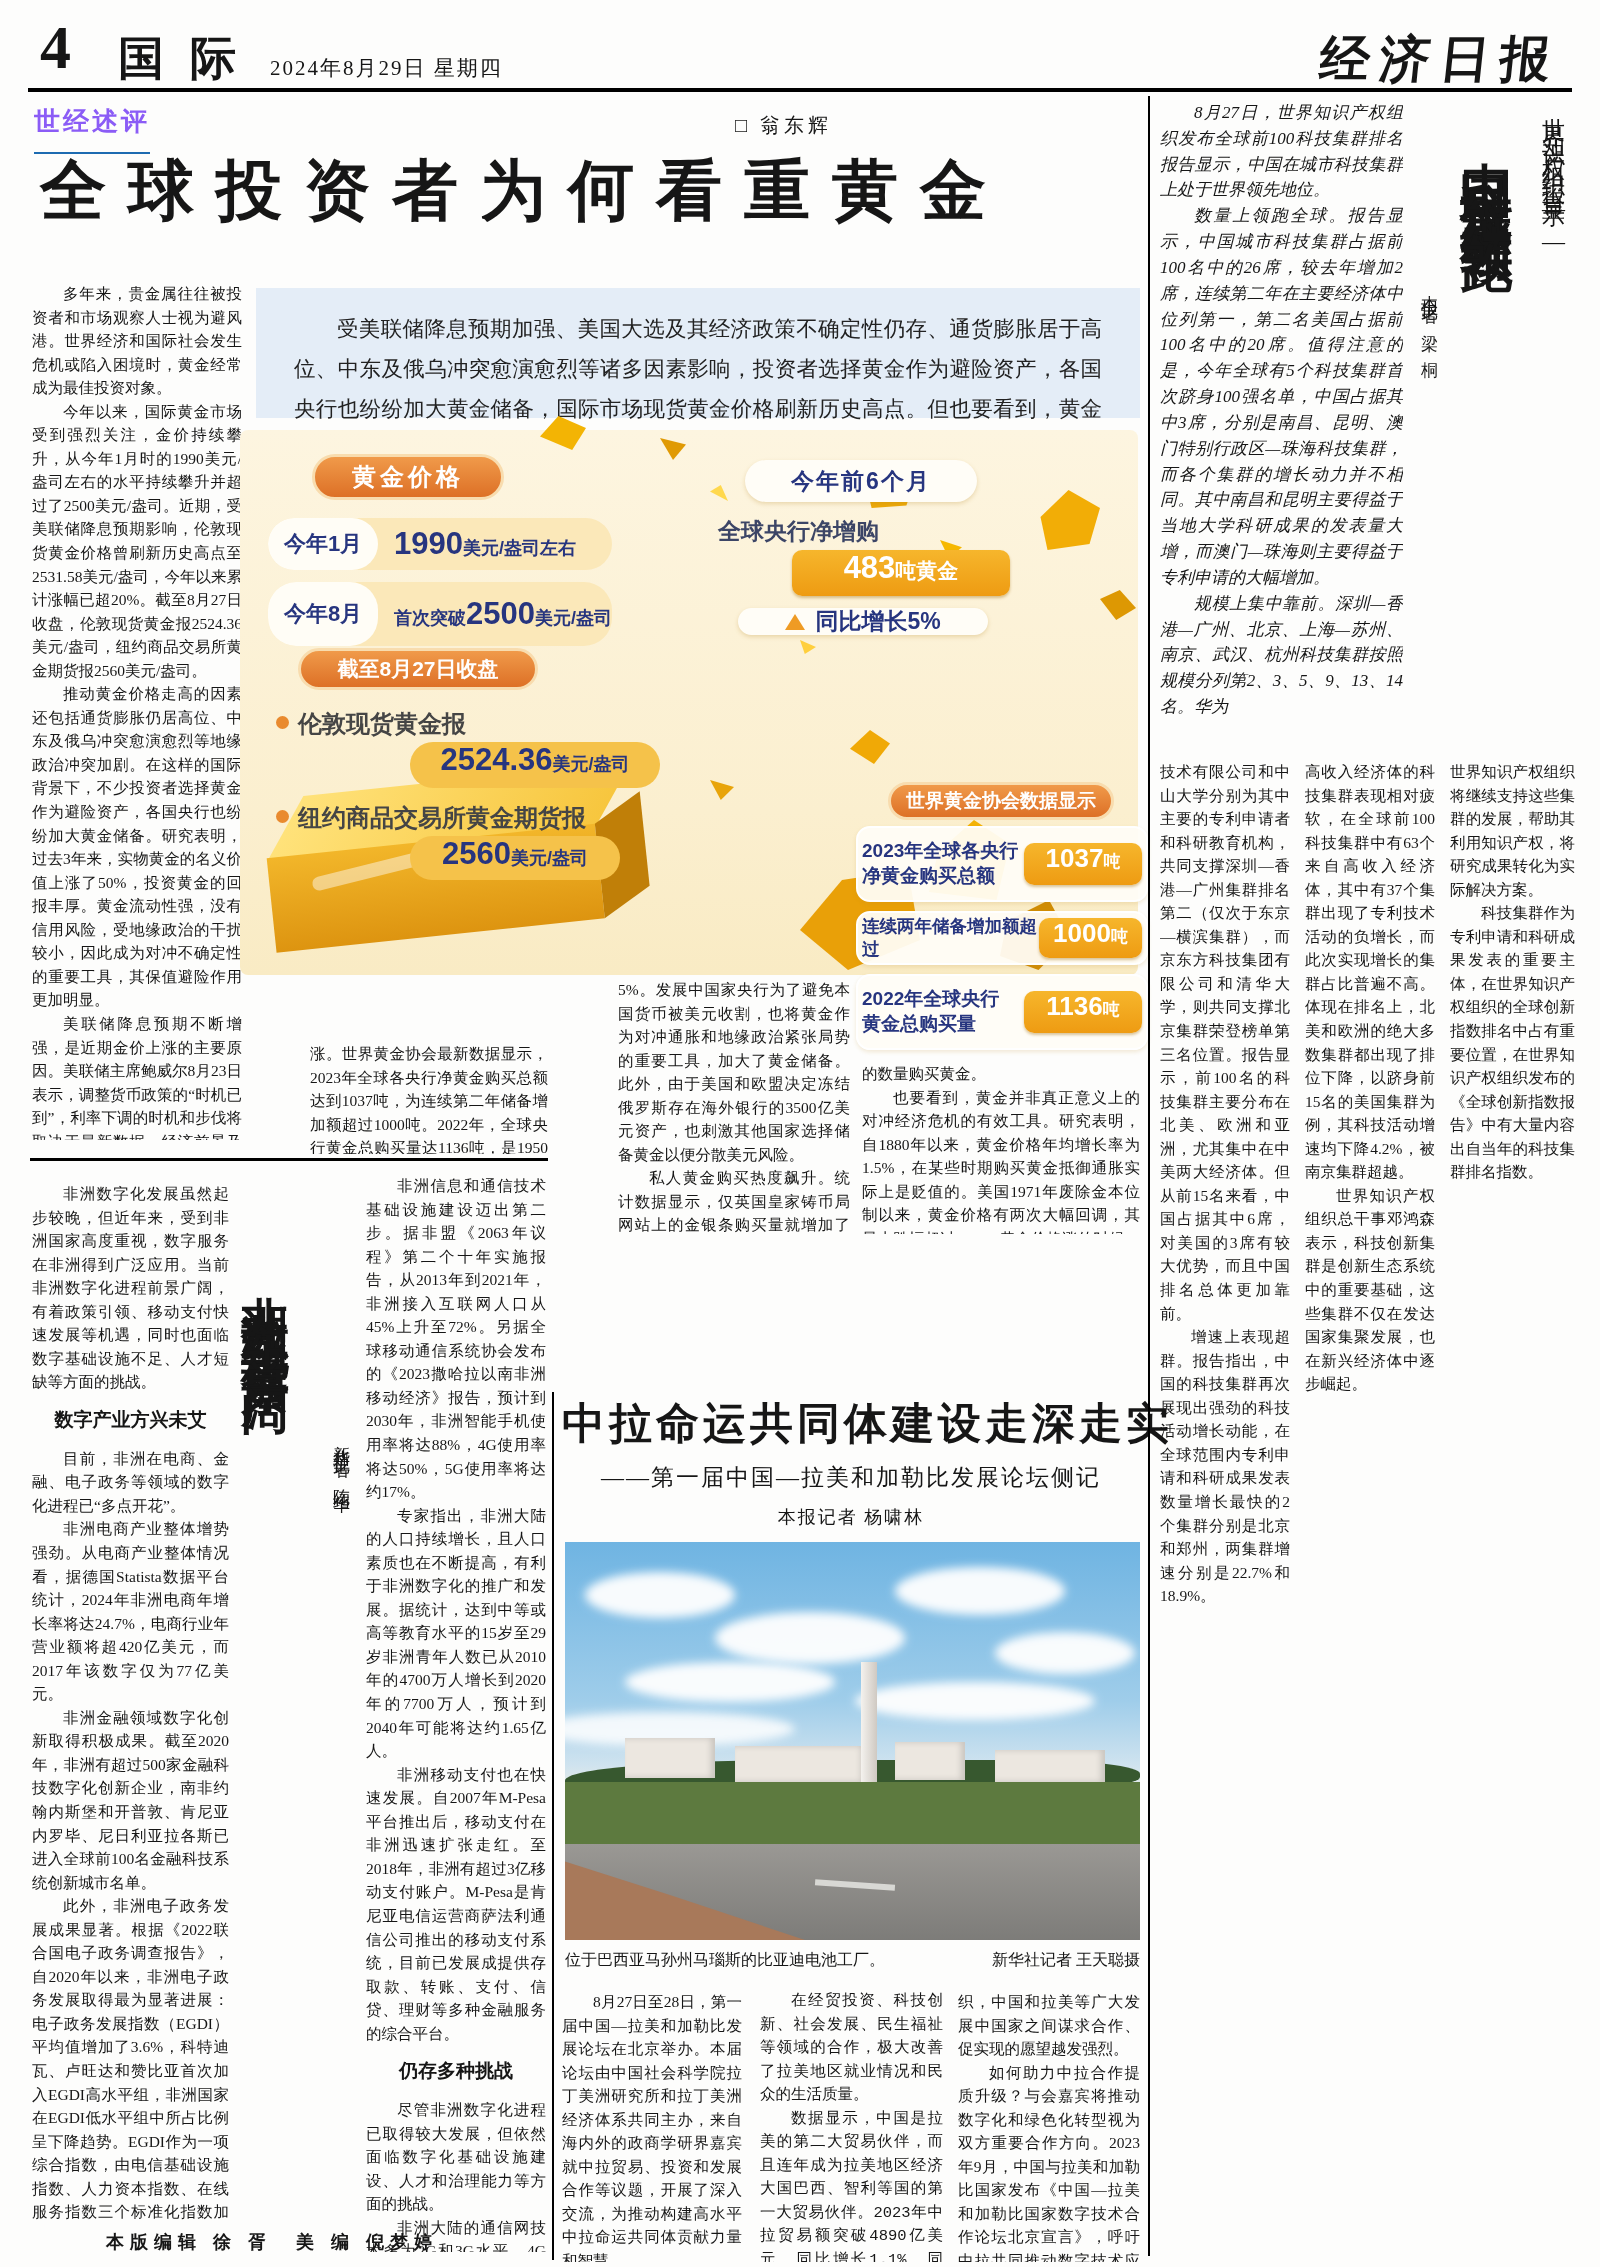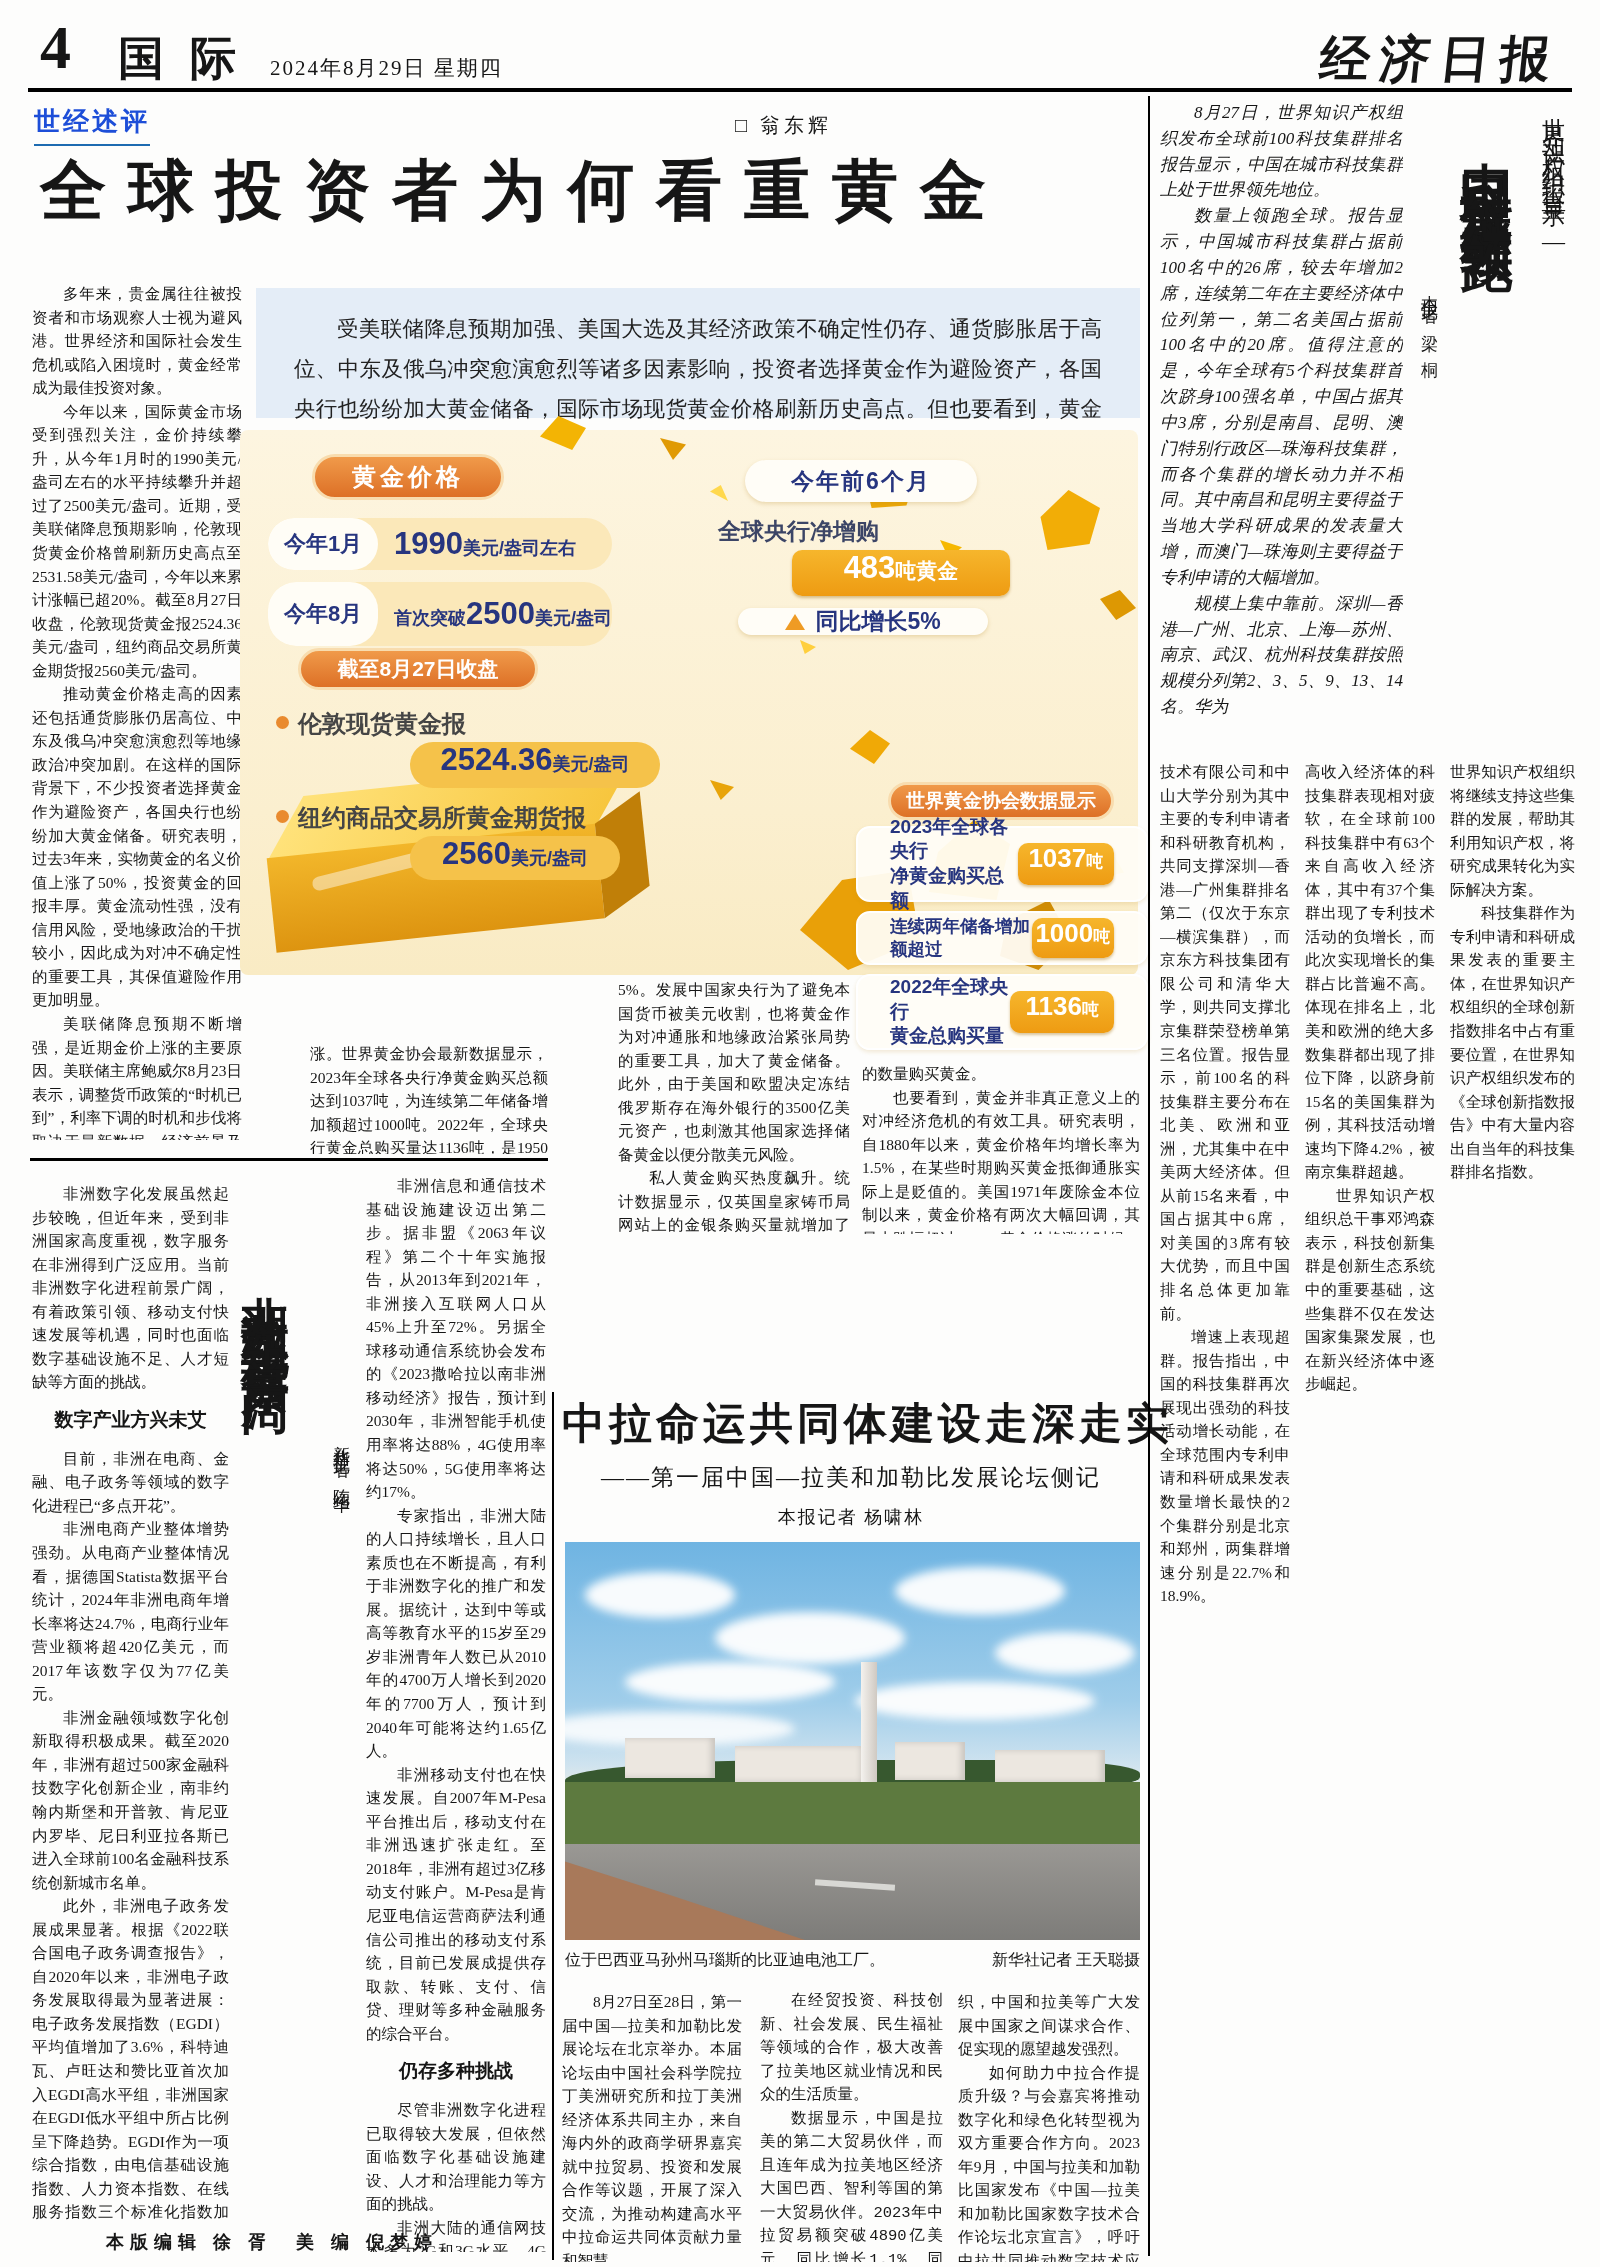--- a/index.html
+++ b/index.html
@@ -7,22 +7,22 @@
         font-family:"Liberation Serif",serif;color:#161616;overflow:hidden;}
   .abs{position:absolute;}
   
   .pageno{font-size:62px;font-weight:bold;font-family:"Liberation Serif",serif;}
   .section-title{font-size:46px;font-weight:bold;letter-spacing:26px;font-family:"Liberation Sans",sans-serif;}
   .date{font-size:21px;letter-spacing:2px;}
   .masthead{font-size:50px;font-weight:bold;font-family:"DejaVu Serif",serif;
             transform:skewX(-6deg);letter-spacing:10px;}
   .head-rule{border-top:4px solid #000;}
   
-  .kicker{font-size:26px;font-weight:bold;color:#1d4ed8;border-bottom:2px solid #1d6bb1;
-          padding-bottom:5px;font-family:"Liberation Sans",sans-serif;letter-spacing:3px;}
+  .kicker{font-size:26px;font-weight:bold;color:#8b5cf6;border-bottom:2px solid #1d6bb1;
+          padding-bottom:13px;font-family:"Liberation Sans",sans-serif;letter-spacing:3px;}
   .author{font-size:20px;letter-spacing:4px;}
   .main-headline{font-size:66px;font-weight:900;font-family:"Liberation Sans",sans-serif;
                  letter-spacing:22px;text-align:left;white-space:nowrap;}
   
   .col{font-size:15.5px;line-height:1.52;text-align:justify;overflow:hidden;}
   .col p{margin:0;text-indent:2em;}
   .cont p:first-child{text-indent:0;}
   .col p.sub-head{text-indent:0;text-align:center;font-weight:bold;font-size:19px;
                   font-family:"Liberation Sans",sans-serif;margin:12px 0;}
   
@@ -49,21 +49,21 @@
                   justify-content:center;color:#27357f;font-weight:bold;font-family:"Liberation Sans",sans-serif;}
   .capsule-orange{background:linear-gradient(180deg,#f6b62c,#ee9b12);border-radius:10px;display:flex;
                   align-items:baseline;justify-content:center;color:#fff;font-weight:bold;
                   font-family:"Liberation Sans",sans-serif;box-shadow:0 2px 3px rgba(160,110,10,.4);}
   .dot{width:13px;height:13px;border-radius:50%;background:#e98a2e;}
   .info-label{font-size:24px;color:#454545;font-family:"Liberation Sans",sans-serif;font-weight:bold;}
   .tri-up{width:0;height:0;border-left:10px solid transparent;border-right:10px solid transparent;
           border-bottom:16px solid #ef9b24;}
   .wgc-row{background:rgba(255,253,246,.94);border:2px solid #fff;border-radius:14px;
            display:flex;align-items:center;justify-content:space-between;box-sizing:border-box;
-           padding:8px 32px;margin-bottom:9px;box-shadow:0 2px 4px rgba(190,140,40,.18);}
+           padding:8px 4px;margin-bottom:9px;box-shadow:0 2px 4px rgba(190,140,40,.18);}
   .wgc-text{color:#27357f;font-weight:bold;font-family:"Liberation Sans",sans-serif;font-size:19px;line-height:1.3;}
   .frag{position:absolute;}
   
   .goldbar{position:absolute;transform:rotate(-6deg);}
   .bar-top{position:absolute;width:330px;height:60px;background:linear-gradient(90deg,#ffe27a,#f7c63e);
            transform:skewX(-35deg);left:40px;top:0;}
   .bar-front{position:absolute;width:330px;height:95px;background:linear-gradient(180deg,#f2b62a,#dd9410);left:18px;top:58px;}
   .bar-side{position:absolute;width:48px;height:95px;background:#c07f08;left:348px;top:58px;transform:skewY(-30deg);transform-origin:top left;}
   
   .vert{writing-mode:vertical-rl;text-orientation:upright;}

